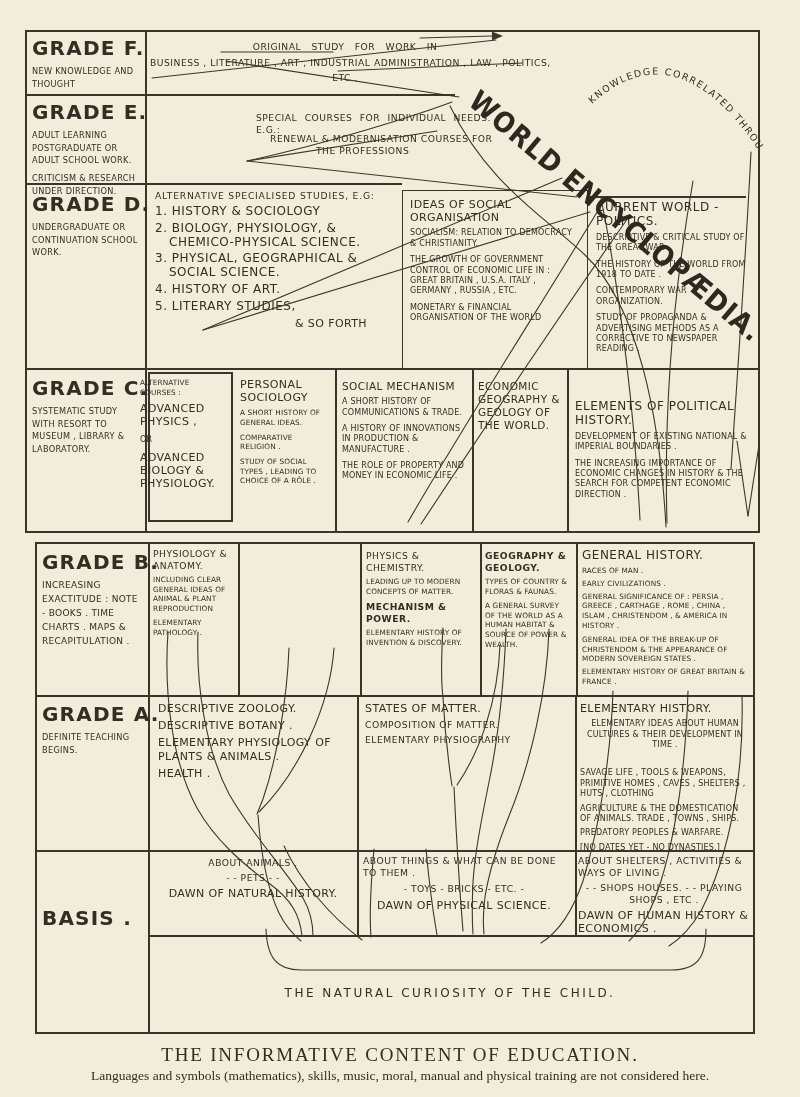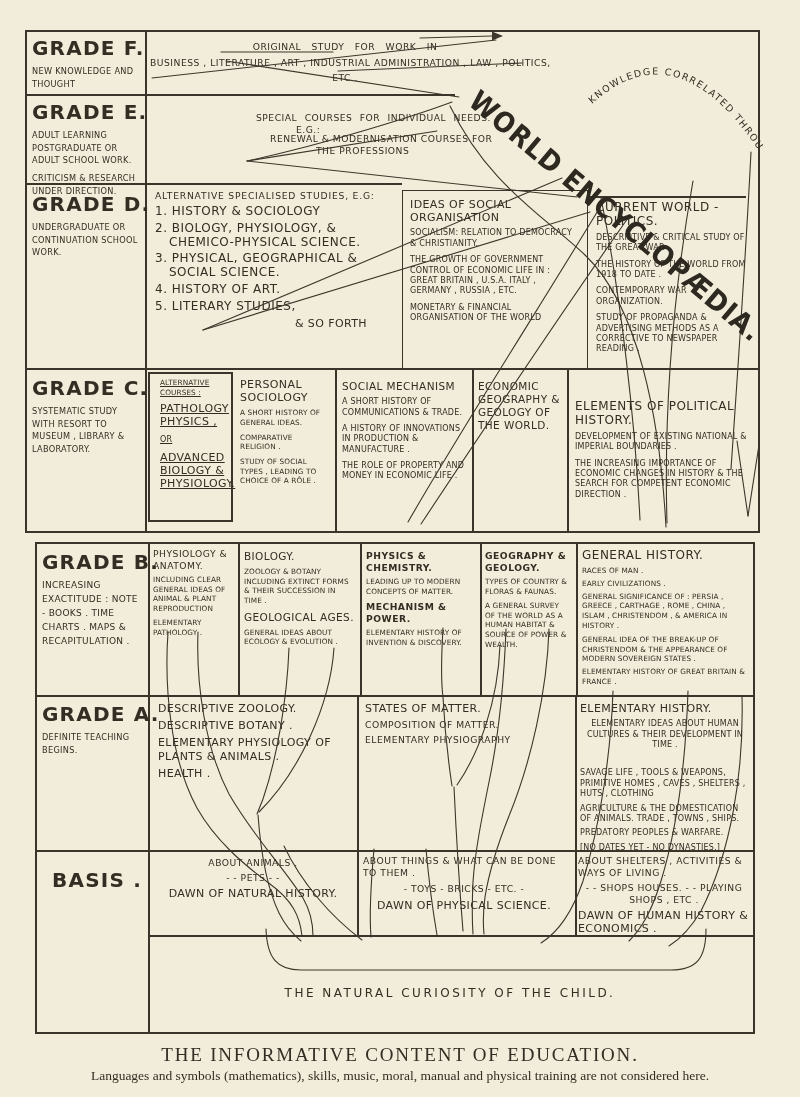--- a/index.html
+++ b/index.html
@@ -61,21 +61,21 @@
   <div class="cell t9 center" style="left:170px;top:41px;width:350px;word-spacing:7px;">ORIGINAL STUDY FOR WORK IN</div>
   <div class="cell t9" style="left:150px;top:57px;width:430px;">BUSINESS , LITERATURE , ART , INDUSTRIAL ADMINISTRATION , LAW , POLITICS,</div>
   <div class="cell t9 center" style="left:170px;top:72px;width:350px;">ETC .</div>
 
   <div class="cell" style="left:32px;top:100px;width:108px;">
     <div class="grade">GRADE E.</div>
     <div class="gsub">ADULT LEARNING POSTGRADUATE OR ADULT SCHOOL WORK.</div>
     <div class="gsub">CRITICISM &amp; RESEARCH UNDER DIRECTION.</div>
   </div>
   <div class="cell t9" style="left:256px;top:112px;width:300px;word-spacing:4px;">SPECIAL COURSES FOR INDIVIDUAL NEEDS.</div>
-  <div class="cell t9" style="left:256px;top:124px;width:80px;margin-left:40px;">E.G.:</div>
+  <div class="cell t9" style="left:256px;top:124px;width:80px;">E.G.:</div>
   <div class="cell t9" style="left:270px;top:133px;width:300px;">RENEWAL &amp; MODERNISATION COURSES FOR</div>
   <div class="cell t9" style="left:316px;top:145px;width:200px;">THE PROFESSIONS</div>
 
   <div class="cell" style="left:32px;top:192px;width:108px;">
     <div class="grade">GRADE D.</div>
     <div class="gsub">UNDERGRADUATE OR CONTINUATION SCHOOL WORK.</div>
   </div>
   <div class="cell" style="left:155px;top:190px;width:242px;">
     <div class="t9" style="letter-spacing:.8px;">ALTERNATIVE SPECIALISED STUDIES, E.G:</div>
     <div class="list-item">1. HISTORY &amp; SOCIOLOGY</div>
@@ -96,23 +96,23 @@
     <p class="p8">DESCRIPTIVE &amp; CRITICAL STUDY OF THE GREAT WAR .</p>
     <p class="p8">THE HISTORY OF THE WORLD FROM 1918 TO DATE .</p>
     <p class="p8">CONTEMPORARY WAR ORGANIZATION.</p>
     <p class="p8">STUDY OF PROPAGANDA &amp; ADVERTISING METHODS AS A CORRECTIVE TO NEWSPAPER READING .</p>
   </div>
 
   <div class="cell" style="left:32px;top:376px;width:108px;">
     <div class="grade">GRADE C.</div>
     <div class="gsub">SYSTEMATIC STUDY WITH RESORT TO MUSEUM , LIBRARY &amp; LABORATORY.</div>
   </div>
-  <div class="cell" style="left:160px;top:378px;width:72px;text-decoration:underline;">
+  <div class="cell" style="left:140px;top:378px;width:72px;">
     <div class="p7">ALTERNATIVE COURSES :</div>
-    <div class="t11">PATHOLOGY PHYSICS ,</div>
+    <div class="t11">ADVANCED PHYSICS ,</div>
     <div class="p8" style="margin:6px 0;">OR</div>
     <div class="t11">ADVANCED BIOLOGY &amp; PHYSIOLOGY.</div>
   </div>
   <div class="cell" style="left:240px;top:378px;width:90px;">
     <div class="t11">PERSONAL SOCIOLOGY</div>
     <p class="p7">A SHORT HISTORY OF GENERAL IDEAS.</p>
     <p class="p7">COMPARATIVE RELIGION .</p>
     <p class="p7">STUDY OF SOCIAL TYPES , LEADING TO CHOICE OF A RÔLE .</p>
   </div>
   <div class="cell" style="left:342px;top:380px;width:124px;">
@@ -132,28 +132,22 @@
 
   <div class="cell" style="left:42px;top:550px;width:100px;">
     <div class="grade">GRADE B.</div>
     <div class="gsub" style="font-size:9px;">INCREASING EXACTITUDE : NOTE - BOOKS . TIME CHARTS . MAPS &amp; RECAPITULATION .</div>
   </div>
   <div class="cell" style="left:153px;top:548px;width:80px;">
     <div class="t9">PHYSIOLOGY &amp; ANATOMY.</div>
     <p class="p7">INCLUDING CLEAR GENERAL IDEAS OF ANIMAL &amp; PLANT REPRODUCTION</p>
     <p class="p7">ELEMENTARY PATHOLOGY .</p>
   </div>
-  <div class="cell" style="left:244px;top:550px;width:110px;">
-    <div class="t10">BIOLOGY.</div>
-    <p class="p7">ZOOLOGY &amp; BOTANY INCLUDING EXTINCT FORMS &amp; THEIR SUCCESSION IN TIME .</p>
-    <div class="t10">GEOLOGICAL AGES.</div>
-    <p class="p7">GENERAL IDEAS ABOUT ECOLOGY &amp; EVOLUTION .</p>
-  </div>
   <div class="cell" style="left:366px;top:550px;width:110px;">
-    <div class="t9" style="font-weight:700;">PHYSICS &amp; CHEMISTRY.</div>
+    <div class="t9" style="font-weight:400;">PHYSICS &amp; CHEMISTRY.</div>
     <p class="p7">LEADING UP TO MODERN CONCEPTS OF MATTER.</p>
     <div class="t9" style="font-weight:700;">MECHANISM &amp; POWER.</div>
     <p class="p7">ELEMENTARY HISTORY OF INVENTION &amp; DISCOVERY.</p>
   </div>
   <div class="cell" style="left:485px;top:550px;width:86px;">
     <div class="t9" style="font-weight:700;">GEOGRAPHY &amp; GEOLOGY.</div>
     <p class="p7">TYPES OF COUNTRY &amp; FLORAS &amp; FAUNAS.</p>
     <p class="p7">A GENERAL SURVEY OF THE WORLD AS A HUMAN HABITAT &amp; SOURCE OF POWER &amp; WEALTH.</p>
   </div>
   <div class="cell" style="left:582px;top:548px;width:168px;">
@@ -182,21 +176,21 @@
   </div>
   <div class="cell" style="left:580px;top:702px;width:170px;">
     <div class="t11">ELEMENTARY HISTORY.</div>
     <p class="p8" style="margin-bottom:18px;text-align:center;">ELEMENTARY IDEAS ABOUT HUMAN CULTURES &amp; THEIR DEVELOPMENT IN TIME .</p>
     <p class="p8" style="margin-bottom:4px;">SAVAGE LIFE , TOOLS &amp; WEAPONS, PRIMITIVE HOMES , CAVES , SHELTERS , HUTS , CLOTHING</p>
     <p class="p8" style="margin-bottom:4px;">AGRICULTURE &amp; THE DOMESTICATION OF ANIMALS. TRADE , TOWNS , SHIPS.</p>
     <p class="p8" style="margin-bottom:4px;">PREDATORY PEOPLES &amp; WARFARE.</p>
     <p class="p8" style="margin-bottom:14px;">[NO DATES YET - NO DYNASTIES.]</p>
   </div>
 
-  <div class="cell" style="left:42px;top:868px;width:100px;text-align:right;">
+  <div class="cell" style="left:42px;top:906px;width:100px;">
     <div class="grade">BASIS .</div>
   </div>
   <div class="cell center" style="left:158px;top:857px;width:190px;">
     <div class="t9">ABOUT ANIMALS .</div>
     <div class="t9" style="margin:3px 0;">- - PETS - -</div>
     <div class="t11">DAWN OF NATURAL HISTORY.</div>
   </div>
   <div class="cell" style="left:363px;top:855px;width:202px;">
     <div class="t9">ABOUT THINGS &amp; WHAT CAN BE DONE TO THEM .</div>
     <div class="t9 center" style="margin:4px 0;">- TOYS - BRICKS - ETC. -</div>

